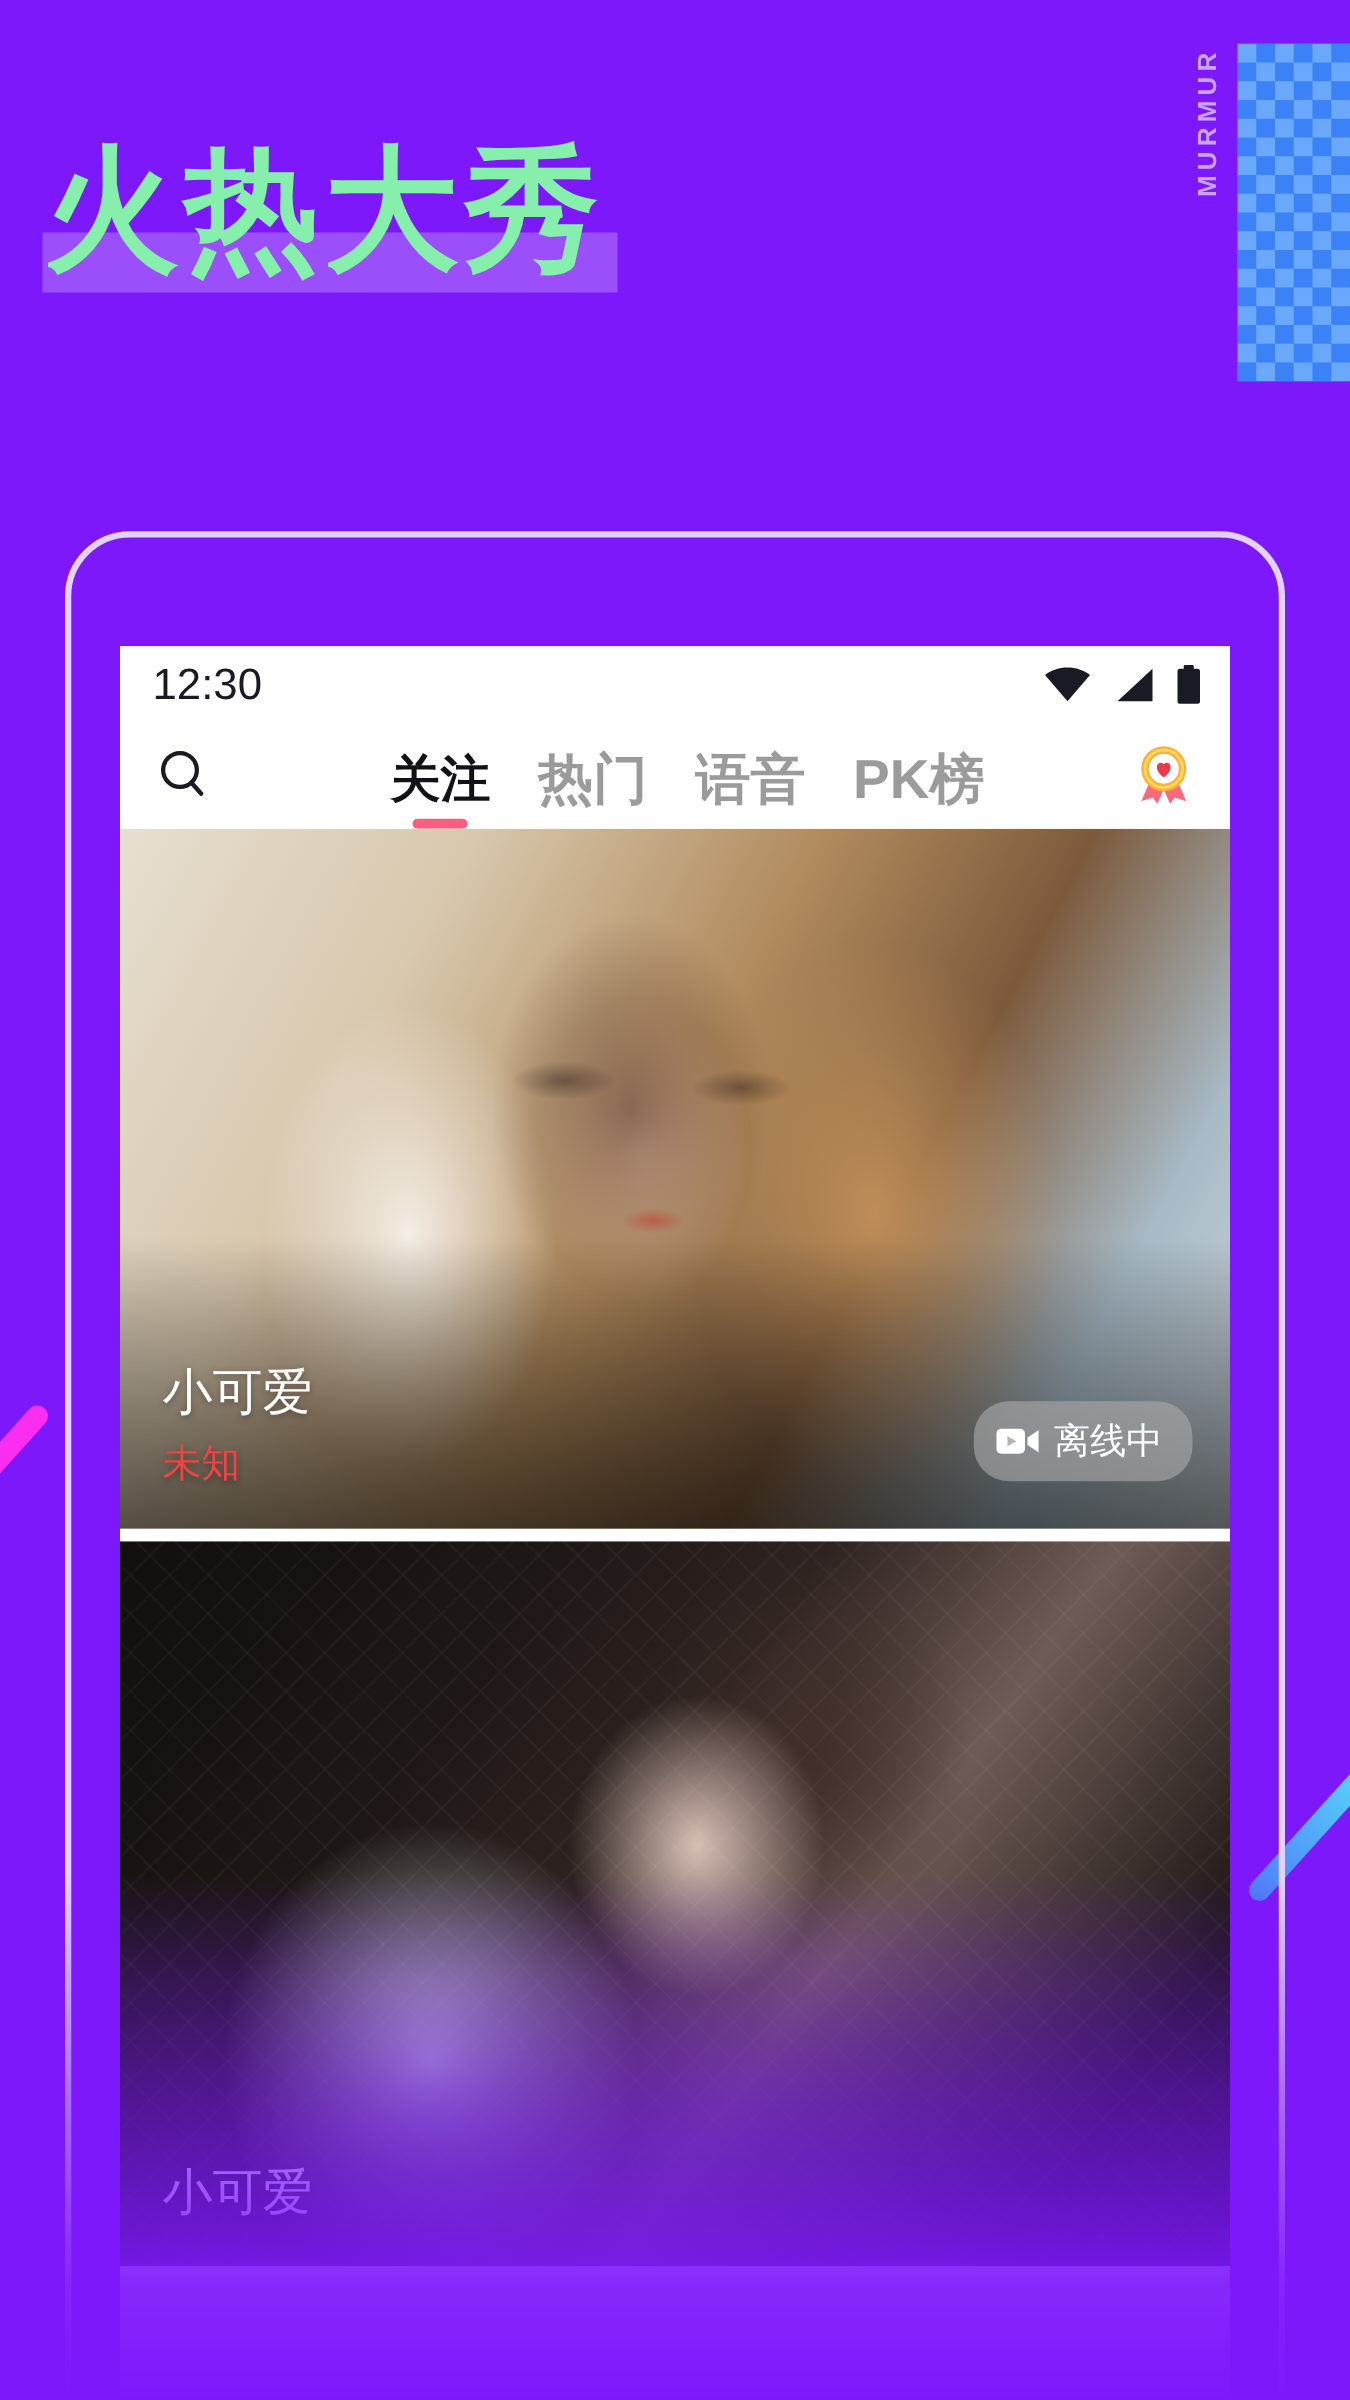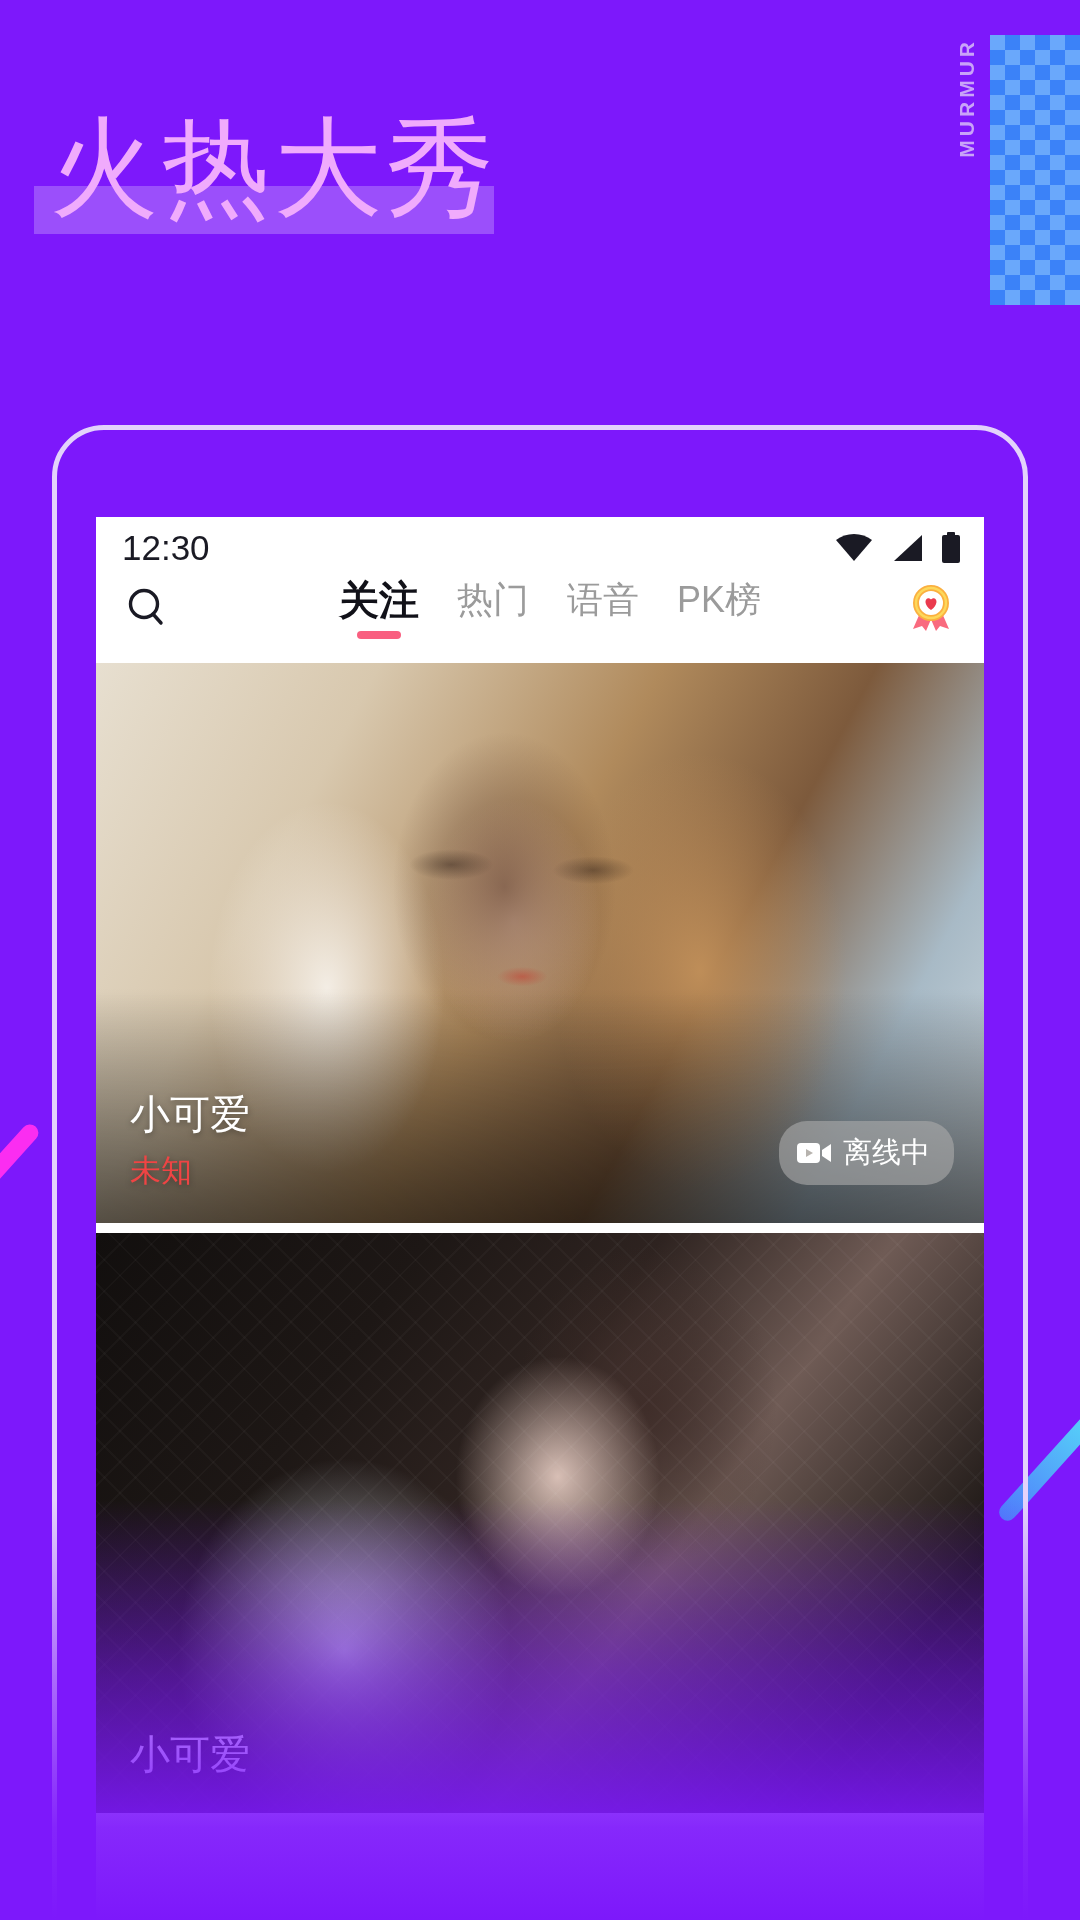--- a/index.html
+++ b/index.html
@@ -45,25 +45,25 @@
     width:620px; height:140px;
   }
   #headline-highlight {
     position:absolute;
     left:0; top:78px;
     width:460px; height:48px;
     background:#9b4ffb;
   }
   #headline {
     position:absolute;
-    left:16px; top:0;
+    left:1px; top:0;
     font-size:108px;
     line-height:120px;
-    font-weight:normal;
-    color:#f0abfc;
+    font-weight:bold;
+    color:#86efac;
     letter-spacing:4px;
     white-space:nowrap;
   }
 
   
   .deco-line { position:absolute; border-radius:20px; }
   #deco-pink {
     left:-22px; top:1182px;
     width:86px; height:17px;
     background:#fb2df1;
@@ -120,45 +120,46 @@
     align-items:center;
     gap:16px;
   }
   .sicon { display:block; }
 
   
   #tab-bar {
     position:relative;
     height:84px;
     display:flex;
-    align-items:flex-start;
+    align-items:flex-end;
     background:#fff;
-    padding:0 24px 0 22px;
+    padding:0 24px 14px 22px;
     gap:48px;
   }
   #search-btn {
     width:58px; height:58px;
     display:flex; align-items:center; justify-content:center;
     flex:0 0 auto;
   }
   #tabs {
     flex:1 1 auto;
     display:flex;
     align-items:center;
     justify-content:center;
     gap:38px;
     padding-left:22px;
   }
   .tab {
     position:relative;
-    font-size:36px;
+    font-size:44px;
     color:#9b9b9b;
     line-height:42px;
     padding-bottom:4px;
     white-space:nowrap;
+    font-weight:bold;
   }
   .tab.active {
     color:#111118;
     font-weight:bold;
     font-size:40px;
   }
   .tab.active .tab-underline {
     position:absolute;
     left:50%; bottom:-14px;
     transform:translateX(-50%);

